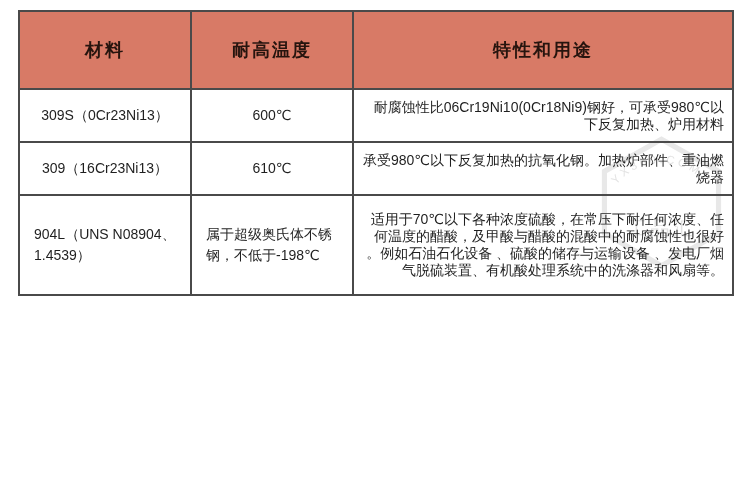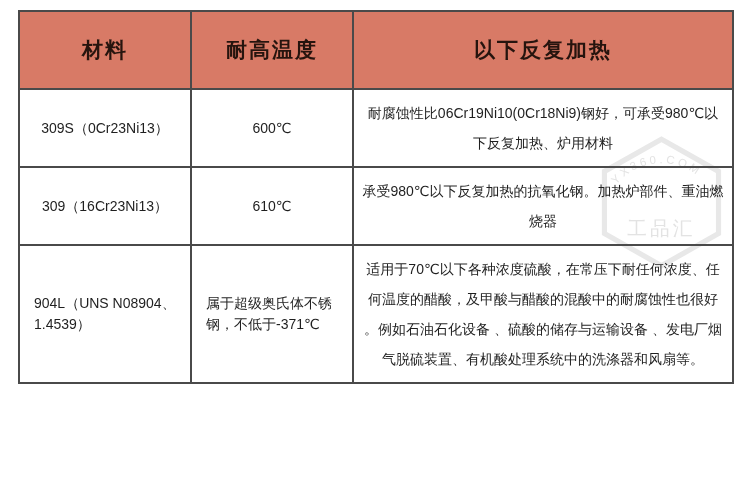--- a/index.html
+++ b/index.html
@@ -32,42 +32,42 @@
     table-layout: fixed;
   }
   .spec-table th, .spec-table td {
     border: 2px solid #4a4a4a;
     background-clip: padding-box;
   }
   .spec-table thead tr { height: 78px; }
   .spec-table th {
     background: #d87a66;
     color: #26140e;
-    font-size: 21px;
+    font-size: 18px;
     font-weight: bold;
     letter-spacing: 2px;
     text-align: center;
   }
   .spec-table tbody tr { height: 53px; }
   .spec-table tbody tr.row-tall { height: 100px; }
   .spec-table td {
     color: #1f1f1f;
     font-size: 14px;
     vertical-align: middle;
     background: transparent;
   }
   .c-mat, .c-temp {
     text-align: center;
     padding: 0 10px;
     line-height: 21px;
   }
   .c-desc {
-    text-align: center;
+    text-align: right;
     padding: 8px 8px;
-    line-height: 30px;
+    line-height: 17px;
   }
   tr.row-tall .c-mat, tr.row-tall .c-temp {
     text-align: left;
     padding: 0 14px;
   }
 </style>
 </head>
 <body>
 
 <div class="page">
@@ -86,35 +86,35 @@
   <table class="spec-table">
     <colgroup>
       <col style="width:172px">
       <col style="width:162px">
       <col style="width:380px">
     </colgroup>
     <thead>
       <tr>
         <th>材料</th>
         <th>耐高温度</th>
-        <th>以下反复加热</th>
+        <th>特性和用途</th>
       </tr>
     </thead>
     <tbody>
       <tr>
         <td class="c-mat">309S（0Cr23Ni13）</td>
         <td class="c-temp">600℃</td>
         <td class="c-desc">耐腐蚀性比06Cr19Ni10(0Cr18Ni9)钢好，可承受980℃以下反复加热、炉用材料</td>
       </tr>
       <tr>
         <td class="c-mat">309（16Cr23Ni13）</td>
         <td class="c-temp">610℃</td>
         <td class="c-desc">承受980℃以下反复加热的抗氧化钢。加热炉部件、重油燃烧器</td>
       </tr>
       <tr class="row-tall">
         <td class="c-mat">904L（UNS N08904、1.4539）</td>
-        <td class="c-temp">属于超级奥氏体不锈钢，不低于-371℃</td>
+        <td class="c-temp">属于超级奥氏体不锈钢，不低于-198℃</td>
         <td class="c-desc">适用于70℃以下各种浓度硫酸，在常压下耐任何浓度、任何温度的醋酸，及甲酸与醋酸的混酸中的耐腐蚀性也很好 。例如石油石化设备 、硫酸的储存与运输设备 、发电厂烟气脱硫装置、有机酸处理系统中的洗涤器和风扇等。</td>
       </tr>
     </tbody>
   </table>
 
 </div>
 
 </body></html>

